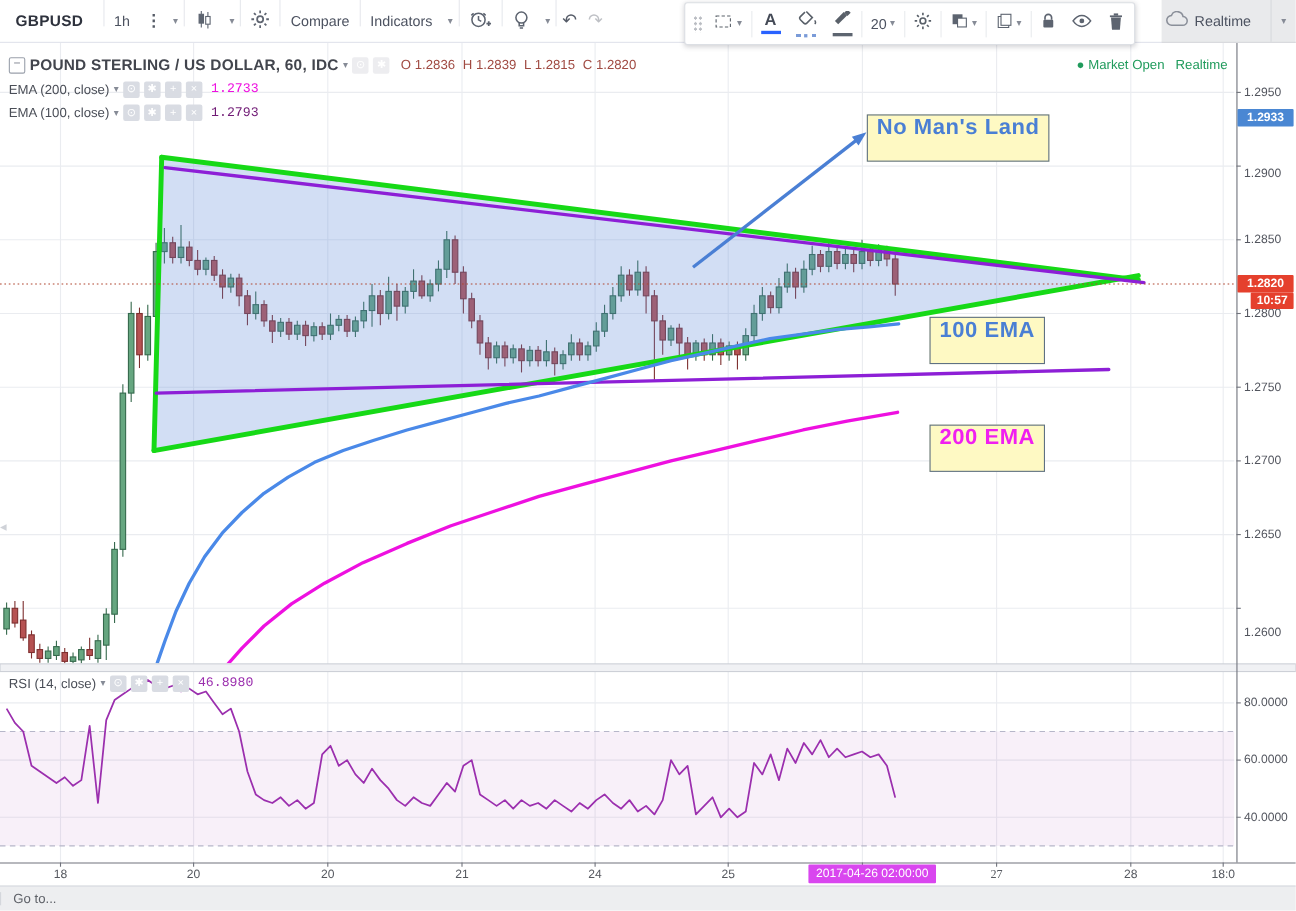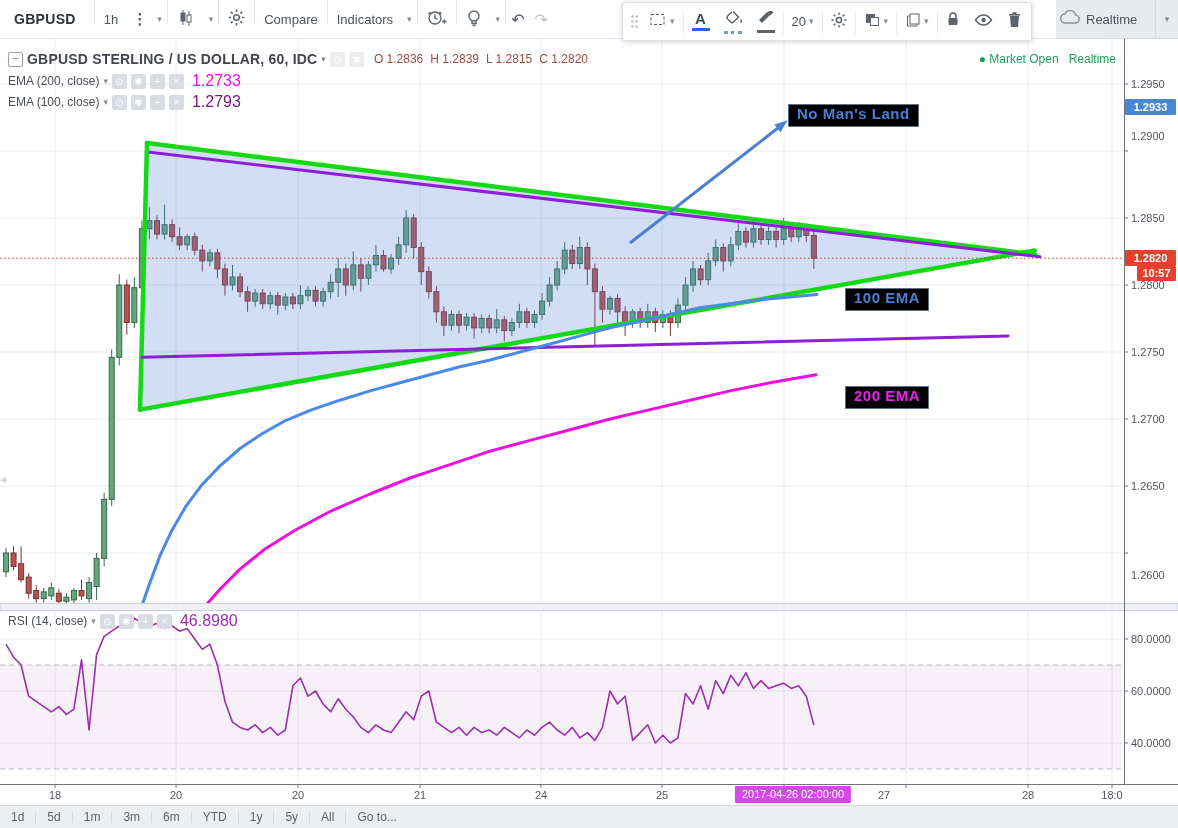--- a/index.html
+++ b/index.html
@@ -47,26 +47,26 @@
   .legendrow{position:absolute;left:8px;display:flex;align-items:center;gap:4px;z-index:3;height:18px;}
   .pane-title{font-size:14px;font-weight:bold;color:#42454d;letter-spacing:.2px;}
   .legend-label{font-size:12px;color:#4a4e57;}
   .mini{width:15px;height:15px;background:#d9dce3;border-radius:2px;color:#fff;font-size:10px;
         line-height:15px;text-align:center;cursor:pointer;}
   .mini.ghost{background:#ededf0;}
   .collapse-box{width:13px;height:13px;border:1px solid #9aa0ab;border-radius:2px;color:#7c828e;
         font-size:11px;line-height:11px;text-align:center;cursor:pointer;}
   .ohlc{font-size:12px;margin-left:6px;display:flex;gap:7px;}
   .ohlc b{font-weight:normal;}
-  .val{font-size:16px;margin-left:4px;}
+  .val{font-size:12px;margin-left:4px;font-family:Liberation Mono, monospace;}
   
   .status{position:absolute;top:52px;right:62px;z-index:3;font-size:12px;display:flex;gap:10px;align-items:center;}
   
-  .anno{position:absolute;z-index:3;background:#000000;border:1px solid #5f7183;
-        padding:0 8px 4px 8px;font-weight:bold;font-size:15px;letter-spacing:.5px;}
+  .anno{position:absolute;z-index:3;background:#fef9c3;border:1px solid #5f7183;
+        padding:0 8px 18px 8px;font-weight:bold;font-size:20px;letter-spacing:.5px;}
   
   .pa-tick{position:absolute;left:1131px;width:46px;font-size:11px;color:#52555e;z-index:2;}
   .axis-label{position:absolute;left:1125px;width:51px;height:16px;border-radius:1px;z-index:3;
               color:#fff;font-size:11px;font-weight:bold;text-align:center;line-height:16px;}
   .countdown{position:absolute;left:1137px;width:39px;height:15px;z-index:3;border-radius:1px;
              color:#fff;font-size:11px;font-weight:bold;text-align:center;line-height:15px;}
   .ta-tick{position:absolute;top:789px;font-size:11px;color:#55585f;z-index:2;transform:translateX(-50%);}
   .date-label{position:absolute;top:786px;height:17px;padding:0 7px;z-index:3;color:#fff;
               font-size:11px;line-height:17px;border-radius:1px;transform:translateX(-50%);}
   
@@ -550,21 +550,21 @@
     <span><svg width="15" height="17" viewBox="0 0 15 17">
           <path d="M3 5h9l-.9 11H3.9z" fill="#5d6470"></path>
           <rect x="2" y="3" width="11" height="1.6" fill="#5d6470"></rect>
           <rect x="5.5" y="1.2" width="4" height="2" fill="#5d6470"></rect>
         </svg></span>
   </div>
 </div>
 
 <div class="legendrow" style="top:50px;">
   <span class="collapse-box">−</span>
-  <span class="pane-title">GBPUSD STERLING / US DOLLAR, 60, IDC</span>
+  <span class="pane-title">POUND STERLING / US DOLLAR, 60, IDC</span>
   <span class="caret">▾</span>
   <span class="mini ghost">⊙</span>
   <span class="mini ghost">✱</span>
   <span class="ohlc" style="color: rgb(160, 74, 66);">
     <b><span>O</span> <span>1.2836</span></b>
     <b><span>H</span> <span>1.2839</span></b>
     <b><span>L</span> <span>1.2815</span></b>
     <b><span>C</span> <span>1.2820</span></b>
   </span>
 </div>
@@ -603,21 +603,21 @@
   <span><span>●</span> <span>Market Open</span></span>
   <span>Realtime</span>
 </div>
 
 <div class="anno" id="annoNML" style="left: 788px; top: 104px; color: rgb(74, 127, 212);">No Man's Land</div>
 <div class="anno" id="anno100" style="left: 845px; top: 288px; color: rgb(74, 127, 212);">100 EMA</div>
 <div class="anno" id="anno200" style="left: 845px; top: 386px; color: rgb(240, 31, 240);">200 EMA</div>
 
 <div id="priceAxis">
     <div class="pa-tick" style="top: 78px;">1.2950</div>
-    <div class="pa-tick" style="top: 130px;">1.2900</div>
+    <div class="pa-tick" style="top: 152px;">1.2900</div>
     <div class="pa-tick" style="top: 212px;">1.2850</div>
     <div class="pa-tick" style="top: 279px;">1.2800</div>
     <div class="pa-tick" style="top: 346px;">1.2750</div>
     <div class="pa-tick" style="top: 413px;">1.2700</div>
     <div class="pa-tick" style="top: 480px;">1.2650</div>
     <div class="pa-tick" style="top: 556px; margin-top: 13px;">1.2600</div>
   </div>
 <div class="axis-label" id="blueLabel" style="top: 98.78px; background: rgb(74, 135, 211);">1.2933</div>
 <div class="axis-label" id="lastPriceLabel" style="top: 250.2px; background: rgb(229, 64, 45);">1.2820</div>
 <div class="countdown" id="countdownLabel" style="top: 266.2px; background: rgb(229, 64, 45);">10:57</div>
@@ -626,42 +626,23 @@
     <div class="pa-tick" style="top: 685px;">60.0000</div>
     <div class="pa-tick" style="top: 737px;">40.0000</div>
   </div>
 <div id="timeAxis">
     <div class="ta-tick" style="left: 55px;">18</div>
     <div class="ta-tick" style="left: 176px;">20</div>
     <div class="ta-tick" style="left: 298px;">20</div>
     <div class="ta-tick" style="left: 420px;">21</div>
     <div class="ta-tick" style="left: 541px;">24</div>
     <div class="ta-tick" style="left: 662px; text-align: right;">25</div>
-    <div class="ta-tick" style="left: 884px;">27</div>
+    <div class="ta-tick" style="left: 906px; font-family: Liberation Serif, serif;">27</div>
     <div class="ta-tick" style="left: 1028px;">28</div>
     <div class="ta-tick" style="left: 1112px;">18:0</div>
   </div>
 <div class="date-label" id="dateLabel" style="left: 793px; background: #d946ef;">2017-04-26 02:00:00</div>
 <div class="left-chevron">◂</div>
 
 <div class="bottombar">
-  <div id="rangeRow" style="display:flex;align-items:center;">
-      <div class="bb-item">1d</div>
-      <div class="bb-sep"></div>
-      <div class="bb-item">5d</div>
-      <div class="bb-sep"></div>
-      <div class="bb-item">1m</div>
-      <div class="bb-sep"></div>
-      <div class="bb-item">3m</div>
-      <div class="bb-sep"></div>
-      <div class="bb-item">6m</div>
-      <div class="bb-sep"></div>
-      <div class="bb-item">YTD</div>
-      <div class="bb-sep"></div>
-      <div class="bb-item">1y</div>
-      <div class="bb-sep"></div>
-      <div class="bb-item">5y</div>
-      <div class="bb-sep"></div>
-      <div class="bb-item">All</div>
-    </div>
   <div class="bb-sep"></div>
   <div class="bb-item">Go to...</div>
 </div>
 
 </body></html>

